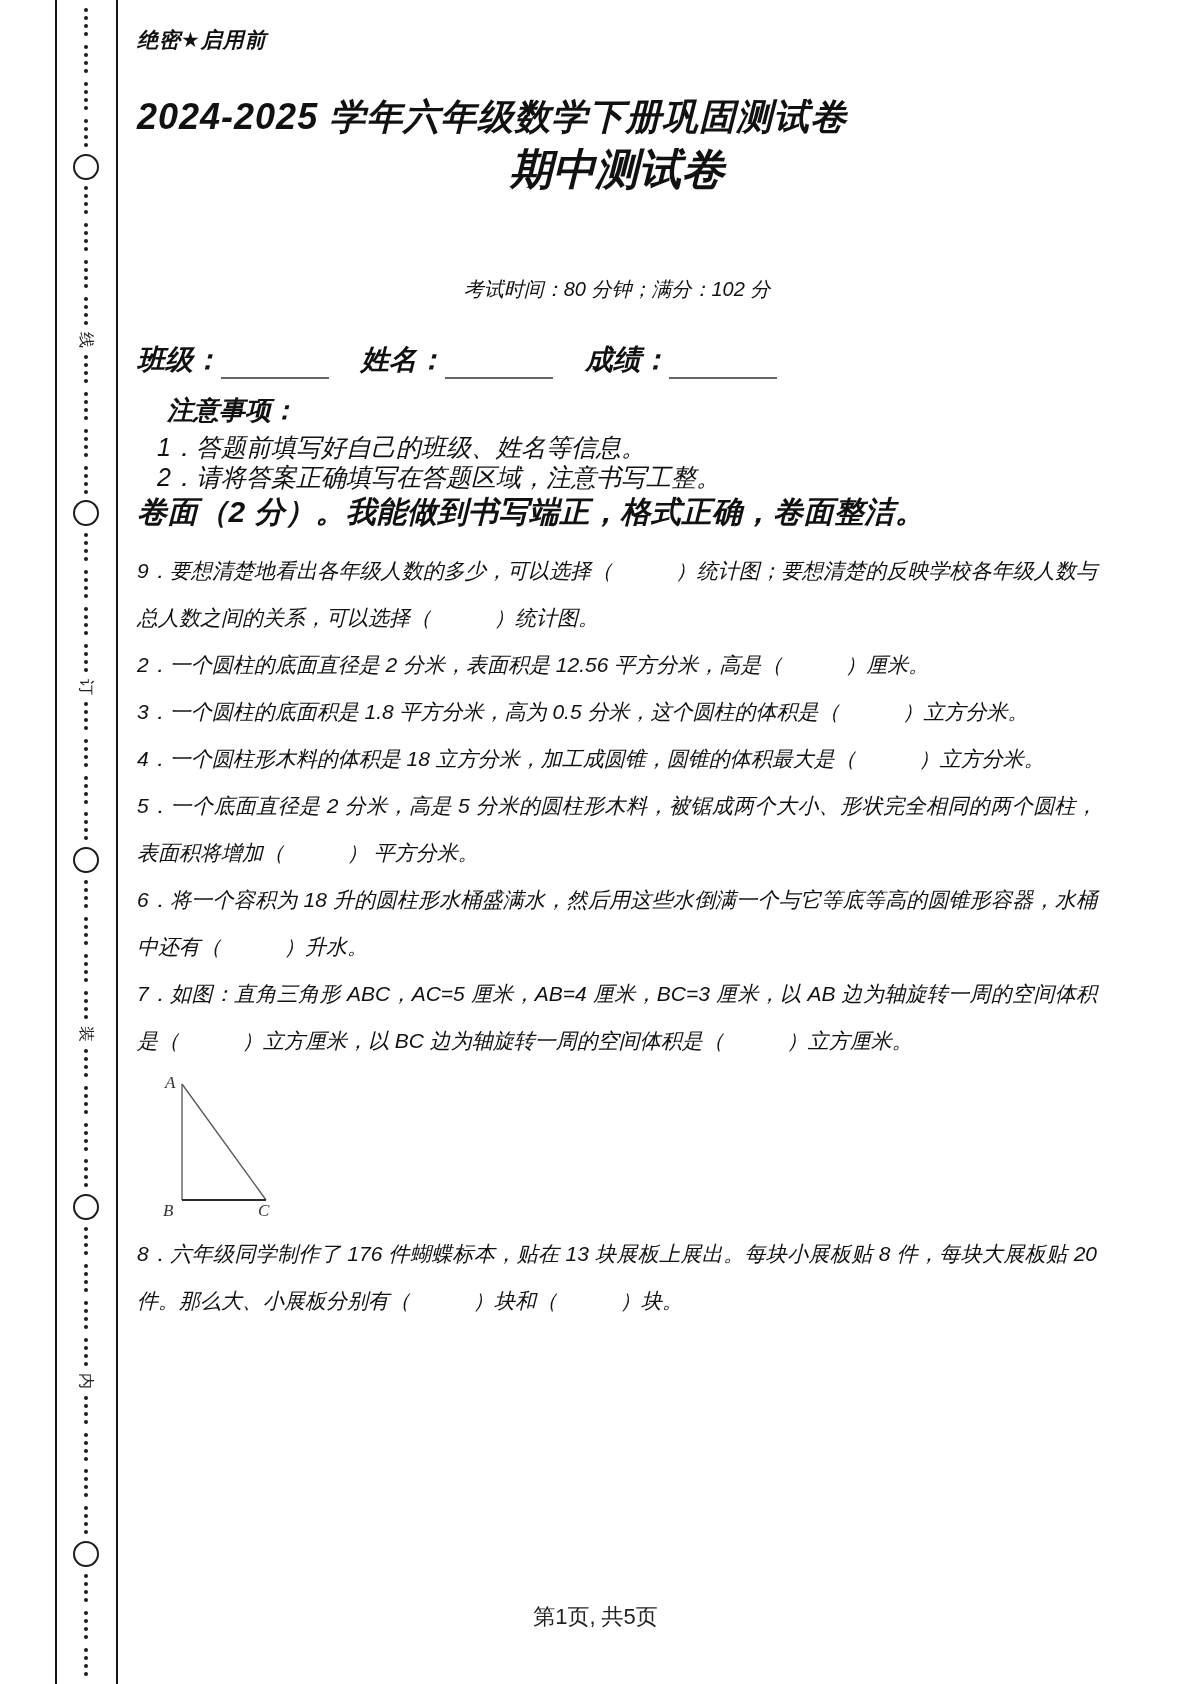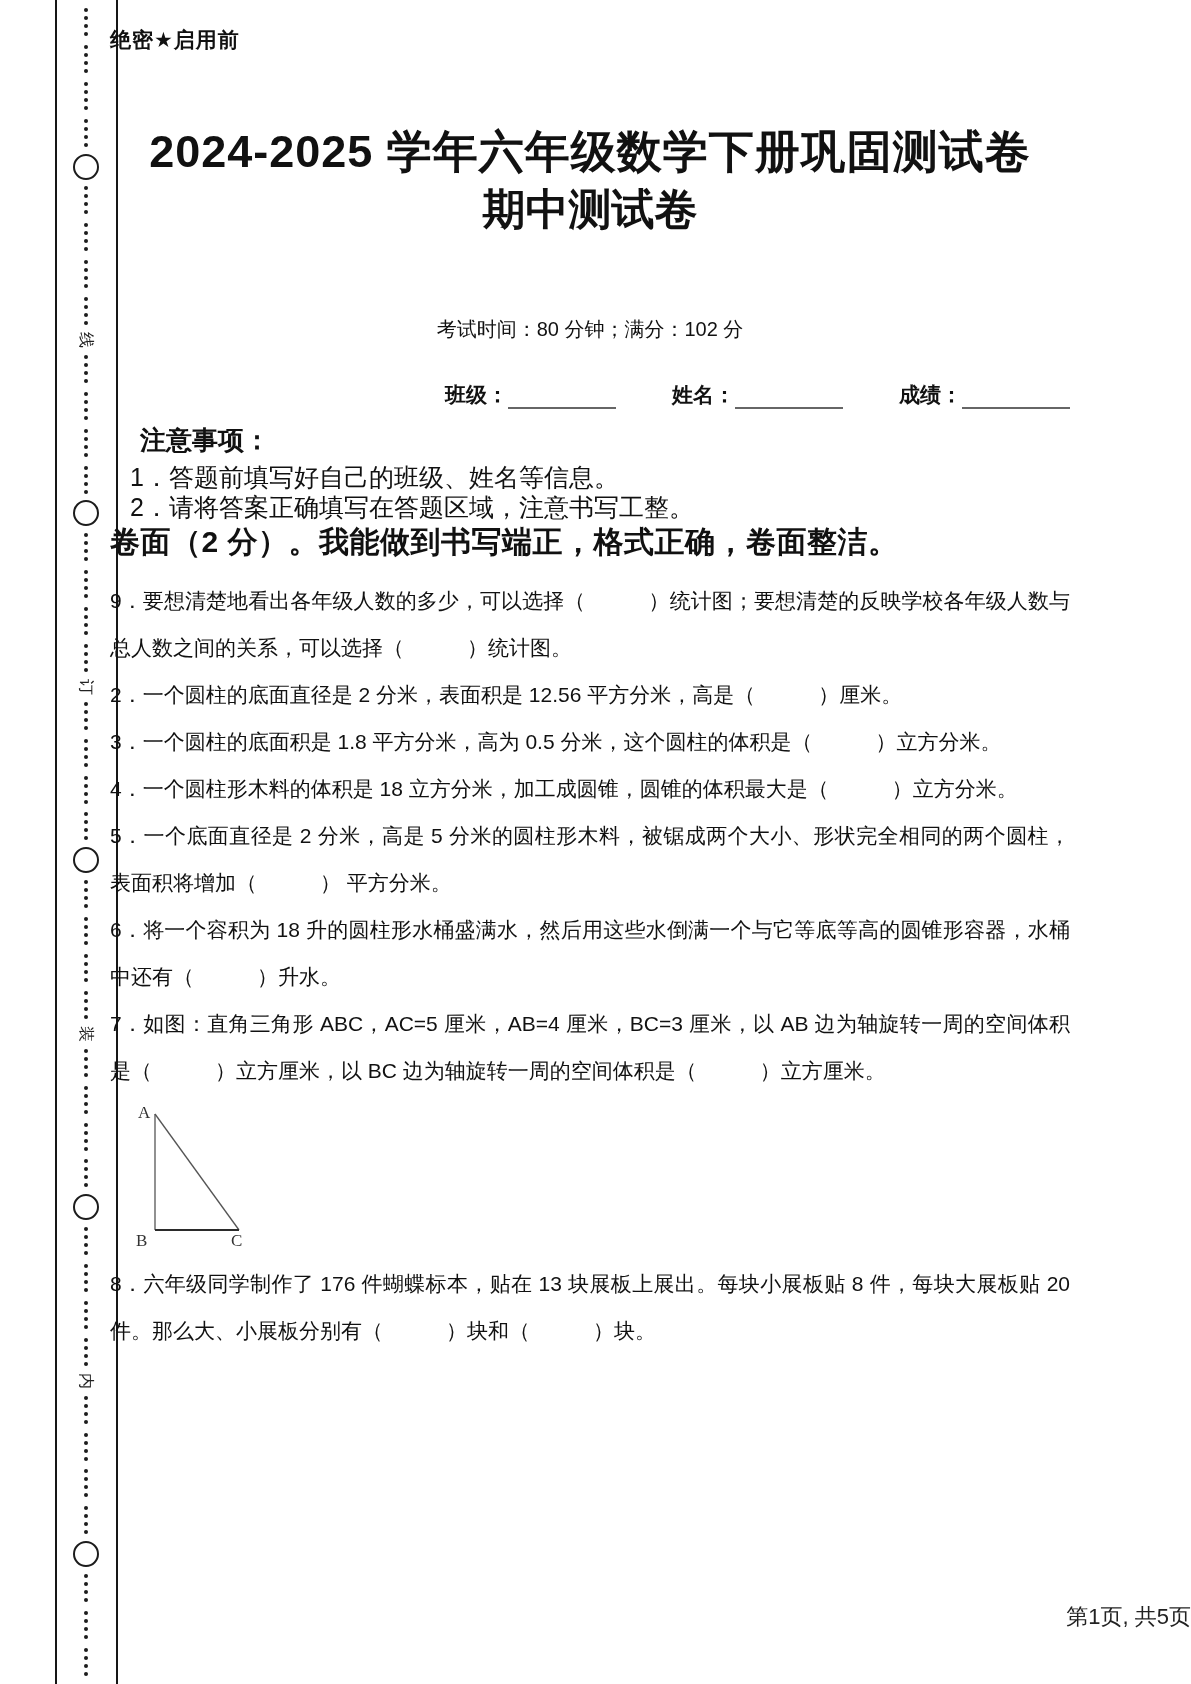--- a/index.html
+++ b/index.html
@@ -12,37 +12,37 @@
   .bind-line.left { left:55px; }
   .bind-line.right { left:116px; }
   .bind-strip { position:absolute; left:58px; top:6px; bottom:6px; width:56px;
     display:flex; flex-direction:column; align-items:center; justify-content:space-between; }
   .dotgroup { display:flex; flex-direction:column; align-items:center; }
   .dotgroup .dot { width:4px; height:4px; border-radius:50%; background:#1c1c1c; margin:2px 0; }
   .mcircle { width:26px; height:26px; border:2px solid #1c1c1c; border-radius:50%; background:transparent; }
   .mchar { font-size:16px; color:#222; transform:rotate(90deg); line-height:1; }
 
   
-  .content { position:absolute; left:110px; top:0; width:960px; }
+  .content { position:absolute; left:137px; top:0; width:960px;font-style:italic; }
   .secret { padding-top:26px; font-size:21px; font-weight:bold; letter-spacing:1px; }
-  .title1 { margin-top:68px; text-align:center; font-size:45px; font-weight:bold; letter-spacing:1px; }
+  .title1 { margin-top:39px; font-size:36px; font-weight:bold; letter-spacing:1px; }
   .title2 { text-align:center; font-size:43px; font-weight:bold; line-height:1.3; }
   .examinfo { margin-top:78px; text-align:center; font-size:20px; }
-  .fields { margin-top:38px; display:flex; justify-content:flex-end; gap:56px; font-size:21px; font-weight:bold; }
+  .fields { margin-top:38px; display:flex; justify-content:flex-start; gap:32px; font-size:28px; font-weight:bold; }
   .fieldgroup { display:flex; align-items:flex-end; }
   .blankline { display:inline-block; width:108px; border-bottom:2px solid #666; height:24px; }
   .notice-title { margin-top:14px; margin-left:30px; font-size:26px; font-weight:bold; }
   .notice-items { margin-left:20px; margin-top:4px; font-size:25px; line-height:30px; }
   .statement { font-size:30px; font-weight:bold; letter-spacing:0.5px; }
   .sec-heading { margin-top:64px; font-size:27px; font-weight:bold; letter-spacing:0.5px; }
   .questions { margin-top:14px; font-size:21px; line-height:47px; text-align:justify; }
   .questions p { margin:0; }
   .figure { margin:4px 0 6px 12px; }
   .figure svg text { font-family:"Liberation Serif","DejaVu Serif",serif; font-size:17px; fill:#333; }
-  .footer { position:absolute; left:0; right:0; bottom:52px; text-align:right; font-size:22px; color:#222; }
+  .footer { position:absolute; left:0; right:0; bottom:52px; text-align:center; font-size:22px; color:#222; }
 </style>
 </head>
 <body>
 
 <div class="page">
 
   <div class="bind-line left"></div>
   <div class="bind-strip" id="bind-strip">
       <div class="dotgroup">
         <div class="dot"></div>

